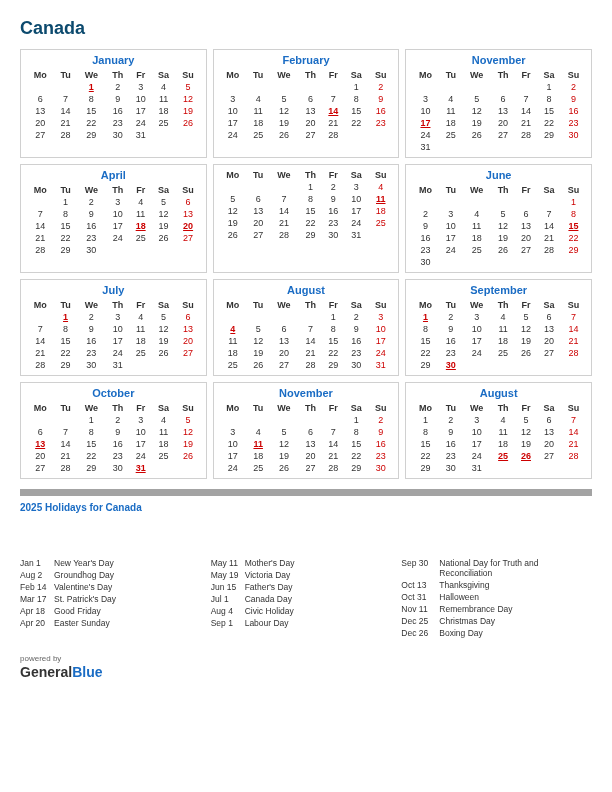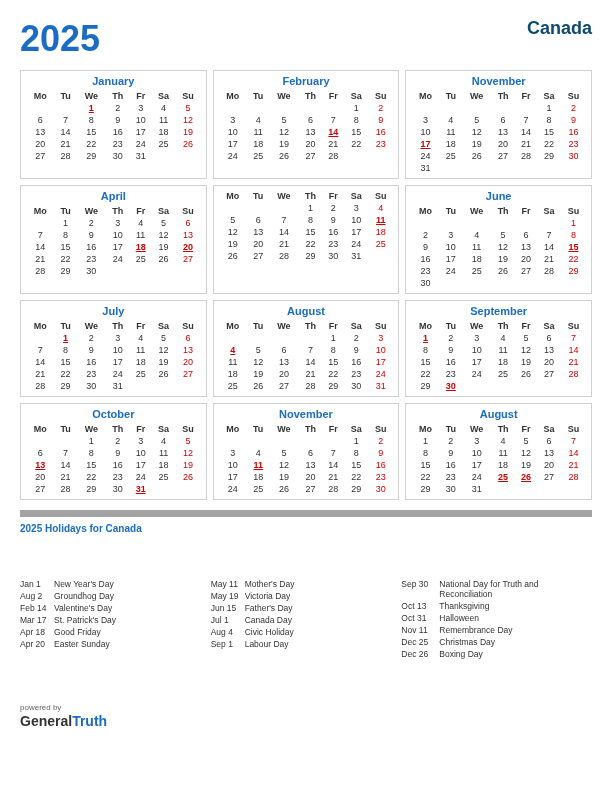--- a/index.html
+++ b/index.html
@@ -107,42 +107,40 @@
     .footer {
       display: flex;
       align-items: center;
       margin-top: 10px;
       padding-top: 4px;
     }
     .powered-by {
       font-size: 8px;
       color: #666;
       line-height: 1.2;
-      margin-top: 28px;
     }
     .general-blue {
       font-size: 14px;
       font-weight: bold;
       color: #333;
     }
     .general-blue span {
       color: #1a6cc4;
     }
     .col3-holiday {
       font-size: 8.5px;
       margin-bottom: 2px;
     }
     .col3-holiday .holiday-date { min-width: 34px; }
   </style>
 </head>
 <body>
 
 <div class="page">
   <div class="header">
-    <div class="year-title">2025</div>
     <div class="country-title">Canada</div>
   </div>
 
   <div class="calendars-grid" id="calendars-grid">
       <div class="month-block">
         <div class="month-name">January</div>
         <table class="cal-table">
           <thead>
             <tr>
               <th>Mo</th>
@@ -996,17 +994,17 @@
             <span class="holiday-name">Boxing Day</span>
           </div>
         </div>
       </div>
   </div>
 
   <div class="footer">
     <div>
       <div class="powered-by">powered by</div>
       <div class="general-blue">
-        General<span>Truth</span>
+        General<span>Blue</span>
       </div>
     </div>
   </div>
 </div>
 
 </body></html>

